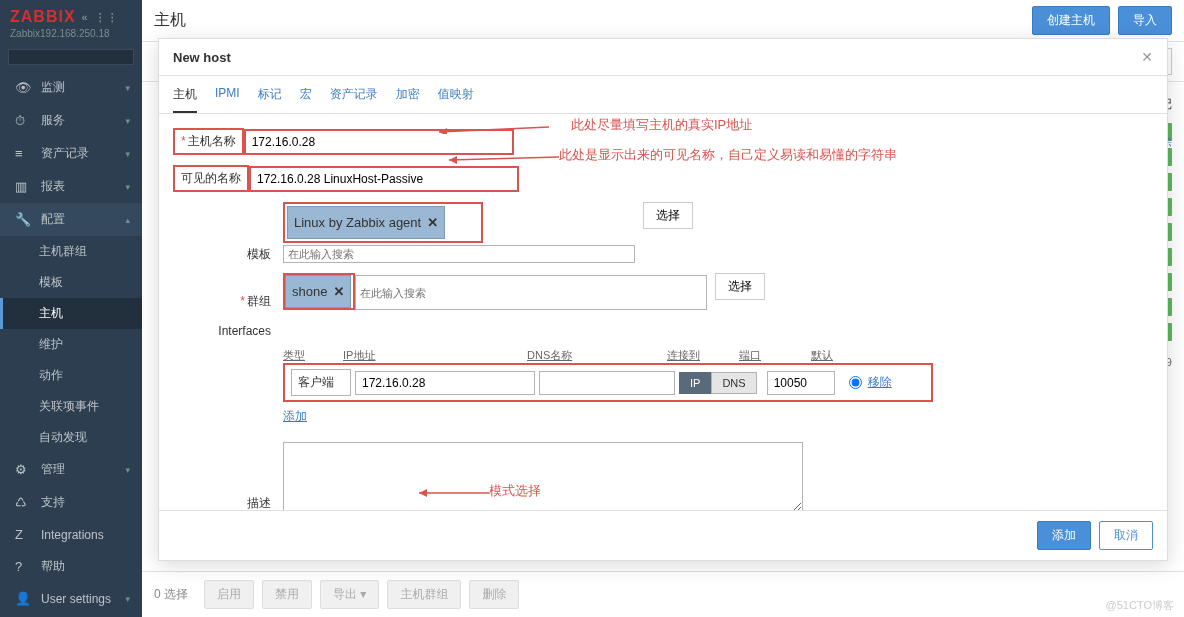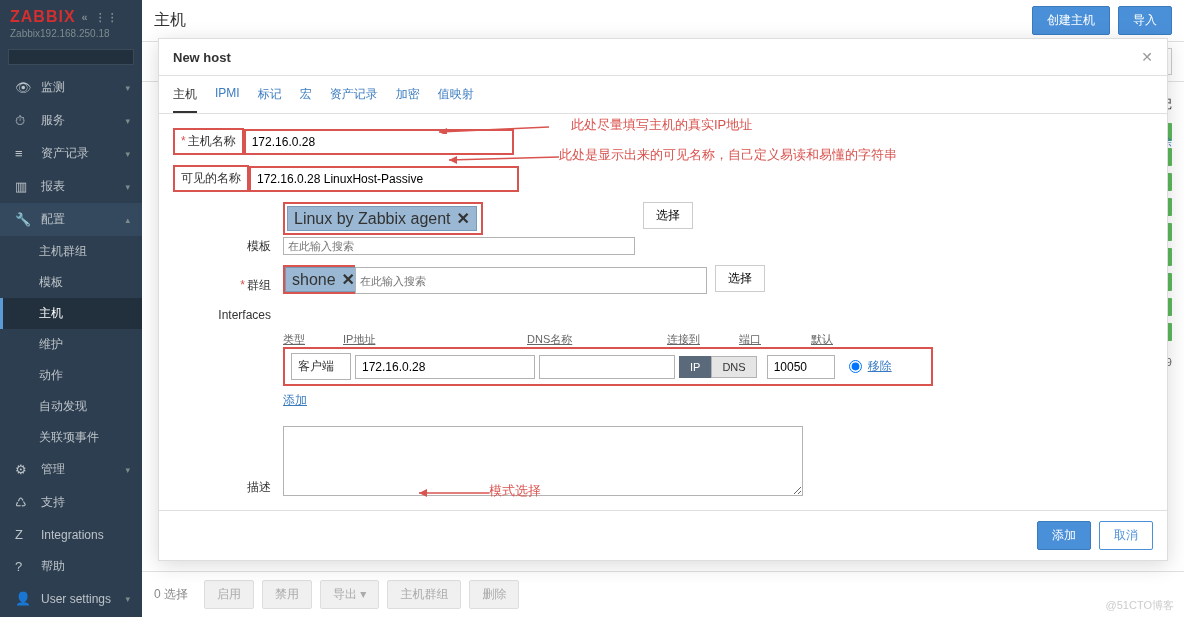--- a/index.html
+++ b/index.html
@@ -50,21 +50,21 @@
 .tab { padding-bottom: 8px; color: #3a7bc0; cursor: pointer; font-size: 12px; }
 .tab.active { color: #333; border-bottom: 2px solid #333; }
 .form { padding: 14px 14px 10px; flex: 1; overflow: auto; position: relative; }
 .form-row { display: flex; align-items: flex-end; margin-bottom: 10px; }
 .form-label { width: 110px; text-align: right; padding-right: 12px; color: #333; padding-top: 4px; }
 .req { color: #d9534f; margin-right: 2px; }
 .form-control { flex: 1; max-width: 520px; display: flex; align-items: flex-start; gap: 8px; }
 .text-input { border: 1px solid #b3b3b3; padding: 4px 6px; width: 270px; font-size: 12px; }
 .wide-input { width: 270px; }
 .tag-box { border: 1px solid #4a90d9; padding: 2px; width: 352px; min-height: 26px; display: flex; align-items: center; gap: 4px; flex-wrap: wrap; }
-.pill { background: #9ab8d4; border: 1px solid #7a9bb8; color: #333; padding: 2px 6px; display: inline-flex; align-items: center; gap: 6px; font-size: 16px; }
+.pill { background: #9ab8d4; border: 1px solid #7a9bb8; color: #333; padding: 8px 6px; display: inline-flex; align-items: center; gap: 6px; font-size: 13px; }
 .pill .x { cursor: pointer; font-weight: bold; }
 .hint-input { font-size: 11px; color: #999; padding: 2px 4px; width: 100%; border: 1px solid #b3b3b3; background: #fff; margin-top: 2px; }
 .btn-sel { border: 1px solid #ccc; background: #fff; padding: 4px 12px; cursor: pointer; font-size: 12px; }
 .link { color: #3a7bc0; cursor: pointer; text-decoration: underline; }
 .interfaces-head { display: flex; font-size: 11px; color: #666; margin-left: 110px; max-width: 620px; text-decoration: underline; }
 .if-col-type { width: 60px; }
 .if-col-ip { width: 184px; }
 .if-col-dns { width: 140px; }
 .if-col-conn { width: 72px; }
 .if-col-port { width: 72px; }
@@ -132,22 +132,22 @@
           <span>配置</span>
           <span class="chev">▴</span>
         </li>
     </ul>
     <ul class="subnav">
       <li>主机群组</li>
       <li>模板</li>
       <li class="active">主机</li>
       <li>维护</li>
       <li>动作</li>
+      <li>关联项事件</li>
       <li>自动发现</li>
-      <li>关联项事件</li>
     </ul>
     <ul class="nav">
       <li class="nav-item">
           <span class="nav-ico">⚙</span>
           <span>管理</span>
           <span class="chev">▾</span>
         </li>
     </ul>
     <ul class="bottom-nav nav">
       <li class="nav-item">

